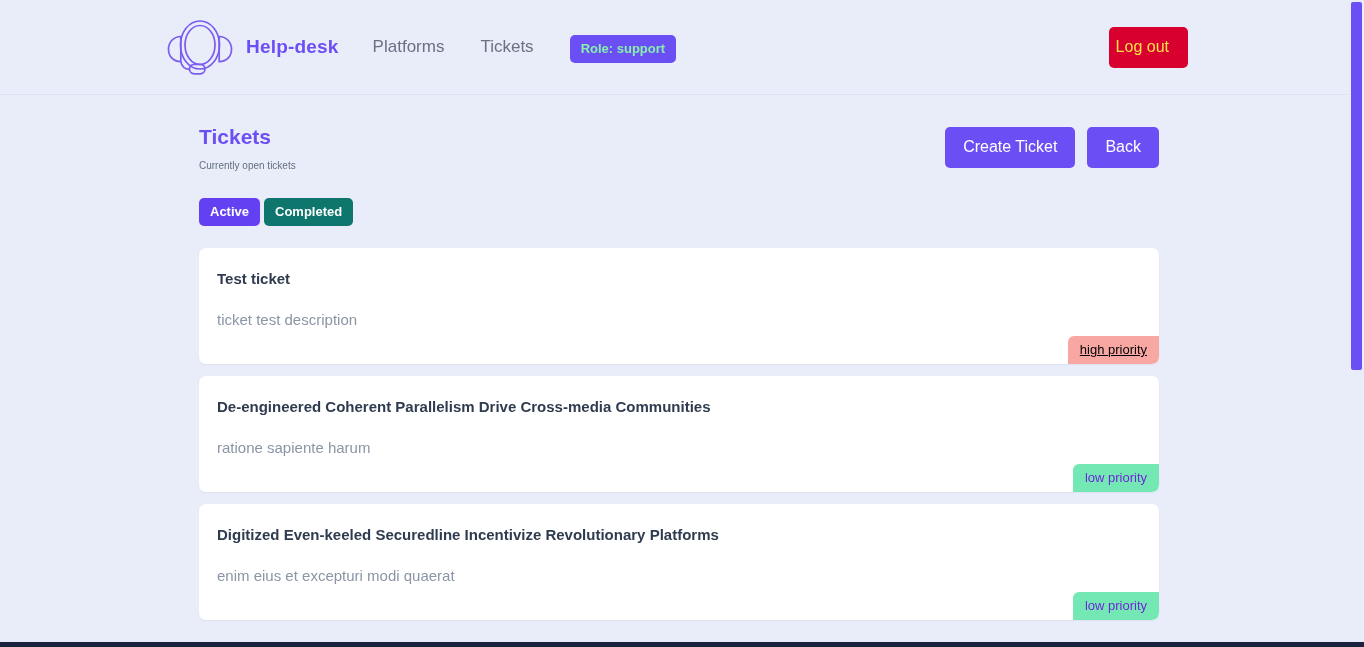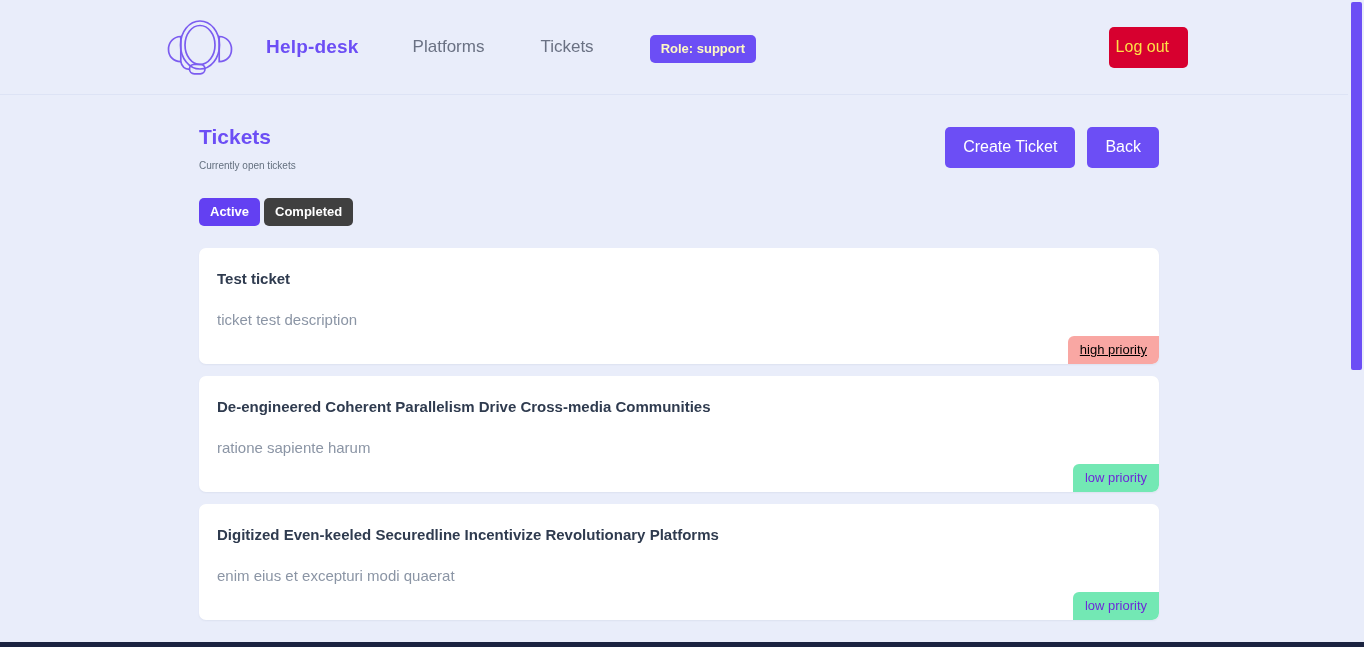--- a/index.html
+++ b/index.html
@@ -37,21 +37,20 @@
 
   
   .navbar {
     position: relative;
     width: 1348px;
     height: 95px;
     display: flex;
     align-items: center;
     padding: 0 160px 0 164px;
     border-bottom: 1px solid #dde3f5;
-    gap: 20px;
   }
 
   .brand-logo {
     width: 72px;
     height: 66px;
     flex: 0 0 auto;
     margin-right: 8px;
     display: block;
   }
 
@@ -70,21 +69,21 @@
     color: #6a7183;
     margin-right: 36px;
     white-space: nowrap;
     text-decoration: none;
     cursor: pointer;
   }
 
   .role-badge {
     display: inline-block;
     background: #6c4ef5;
-    color: #fef9c3;
+    color: #86efac;
     font-size: 13px;
     font-weight: bold;
     padding: 6px 11px 7px 11px;
     border-radius: 5px;
     white-space: nowrap;
     position: relative;
     top: 2px;
   }
 
   .nav-spacer { flex: 1 1 auto; }
@@ -143,21 +142,21 @@
   }
 
   
   .filters {
     display: flex;
     gap: 4px;
     padding: 27px 0 0 199px;
   }
 
   .pill {
-    background: #404040;
+    background: #0f766e;
     color: #ffffff;
     font-size: 13px;
     font-weight: bold;
     padding: 6px 11px 7px 11px;
     border-radius: 5px;
     border: none;
     font-family: "Liberation Sans", sans-serif;
     cursor: pointer;
     white-space: nowrap;
   }

